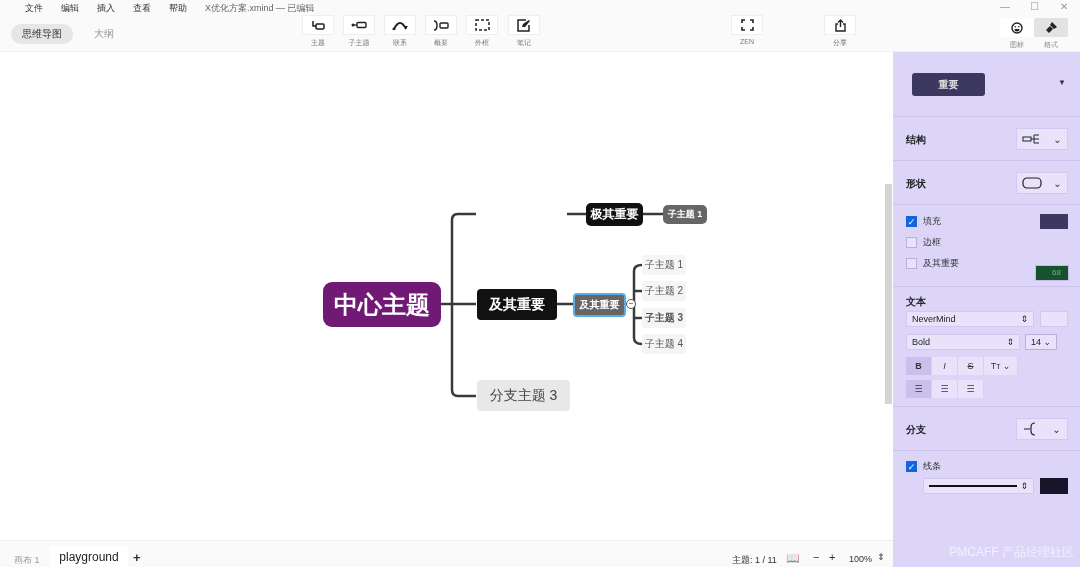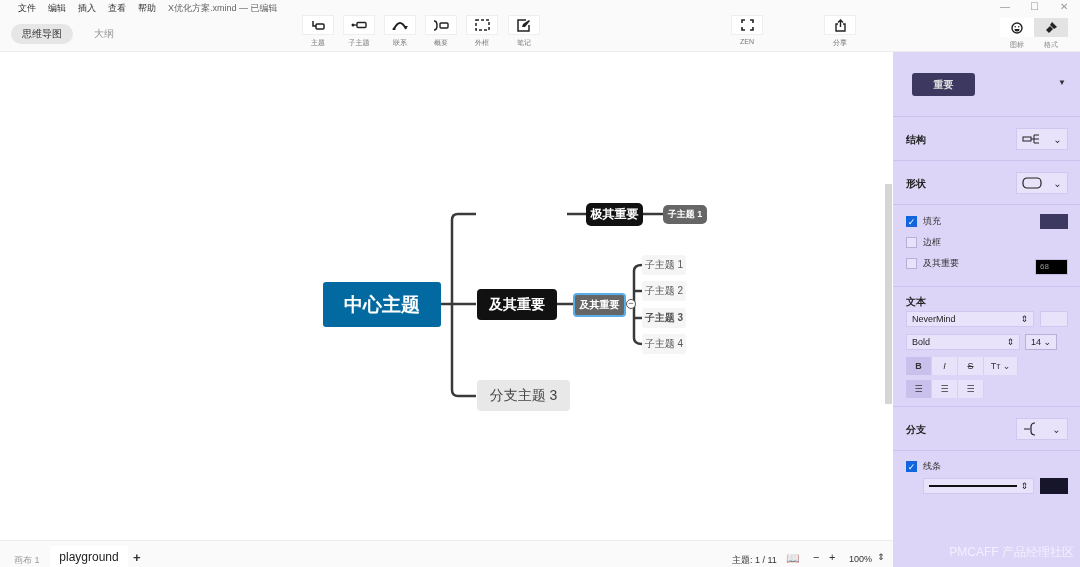--- a/index.html
+++ b/index.html
@@ -1,18 +1,18 @@
 <!DOCTYPE html>
 <html><head>
 <meta charset="utf-8">
 <style>
 *{box-sizing:border-box;margin:0;padding:0}
 body{width:1080px;height:567px;overflow:hidden;font-family:"Liberation Sans","DejaVu Sans",sans-serif;background:#fff;position:relative;color:#333}
 .top{position:absolute;left:0;top:0;width:1080px;height:52px;background:#fafafa;border-bottom:1px solid #eee}
-.menu{position:absolute;left:18px;top:2px;display:flex;gap:12px;font-size:9px;color:#333}
+.menu{position:absolute;left:25px;top:2px;display:flex;gap:18px;font-size:9px;color:#333}
 .menu span{cursor:default}
 .menu .title{color:#666}
 .viewtabs{position:absolute;left:11px;top:24px;display:flex;gap:10px;font-size:10px}
 .viewtab{padding:3px 11px;border-radius:10px;color:#999}
 .viewtab.active{background:#e6e6e6;color:#333}
 .tool{position:absolute;top:15px;width:34px;text-align:center}
 .tool .btn{width:32px;height:20px;background:#fff;border:1px solid #eee;display:flex;align-items:center;justify-content:center;margin:0 auto}
 .tool .lbl{font-size:7px;color:#777;margin-top:3px}
 .winctl{position:absolute;top:1px;font-size:10px;color:#999}
 .rtoggle{position:absolute;top:18px;width:34px;height:19px;display:flex;align-items:center;justify-content:center}
@@ -153,21 +153,21 @@
       <line x1="567" y1="162" x2="586" y2="162"></line>
       <line x1="643" y1="162" x2="663" y2="162"></line>
       <line x1="557" y1="252" x2="575" y2="252"></line>
       <path d="M642 213 Q634 213 634 219 V286 Q634 292 642 292"></path>
       <line x1="630" y1="252" x2="634" y2="252"></line>
       <line x1="634" y1="239" x2="642" y2="239"></line>
       <line x1="634" y1="266" x2="642" y2="266"></line>
     </g>
   </svg>
 
-  <div class="node" style="left:323px;top:230px;width:118px;height:45px;background:#0369a1;color:#fff;font-size:19px;border-radius:3px">中心主题</div>
+  <div class="node" style="left:323px;top:230px;width:118px;height:45px;background:#701a75;color:#fff;font-size:24px;border-radius:9px">中心主题</div>
 
   <div class="node" style="left:586px;top:151px;width:57px;height:23px;background:#111;color:#fff;font-size:12px;border-radius:5px">极其重要</div>
   <div class="node" style="left:663px;top:153px;width:44px;height:19px;background:#666;color:#fff;font-size:9px;border-radius:5px">子主题 1</div>
 
   <div class="node" style="left:477px;top:237px;width:80px;height:31px;background:#111;color:#fff;font-size:14px;border-radius:4px">及其重要</div>
   <div class="node" style="left:573px;top:241px;width:53px;height:24px;background:#666;color:#fff;font-size:10px;border-radius:4px;border:2px solid #5aaee8">及其重要</div>
   <div style="position:absolute;left:626px;top:247px;width:10px;height:10px;border-radius:50%;background:#fff;border:1px solid #555;font-size:9px;line-height:7px;text-align:center">−</div>
 
   <div class="node" style="left:642px;top:203px;width:44px;height:20px;background:#f5f5f5;color:#555;font-size:10px;font-weight:normal;border-radius:3px">子主题 1</div>
   <div class="node" style="left:642px;top:229px;width:44px;height:20px;background:#f5f5f5;color:#555;font-size:10px;font-weight:normal;border-radius:3px">子主题 2</div>
@@ -175,21 +175,21 @@
   <div class="node" style="left:642px;top:282px;width:44px;height:20px;background:#f5f5f5;color:#555;font-size:10px;font-weight:normal;border-radius:3px">子主题 4</div>
 
   <div class="node" style="left:477px;top:328px;width:93px;height:31px;background:#e8e8e8;color:#444;font-size:14px;font-weight:normal;border-radius:4px">分支主题 3</div>
 
   <div style="position:absolute;left:885px;top:132px;width:7px;height:220px;background:#d5d5d5"></div>
   <div style="position:absolute;left:220px;top:491px;width:383px;height:6px;background:#d5d5d5"></div>
 </div>
 
 <div class="panel">
   <div class="sec" style="height:65px">
-    <div style="position:absolute;left:19px;top:21px;width:63px;height:23px;background:#3d3860;border-radius:3px;color:#ddd;font-size:10px;font-weight:bold;display:flex;align-items:center;justify-content:center">重要</div>
+    <div style="position:absolute;left:19px;top:21px;width:73px;height:23px;background:#3d3860;border-radius:3px;color:#ddd;font-size:10px;font-weight:bold;display:flex;align-items:center;justify-content:center">重要</div>
     <span style="position:absolute;right:14px;top:26px;font-size:8px">▼</span>
   </div>
   <div class="sec" style="height:44px">
     <span class="slabel" style="top:16px">结构</span>
     <div class="dd" style="top:11px">
       <svg width="20" height="10" viewBox="0 0 20 10">
           <rect x="1" y="3" width="8" height="4" stroke="#222" fill="none"></rect>
           <path d="M9 5h3M12 1v8M12 1h5M12 5h5M12 9h5" stroke="#222" fill="none"></path>
         </svg>
       <span>⌄</span>
@@ -211,21 +211,21 @@
     </div>
     <div style="position:absolute;left:147px;top:9px;width:28px;height:15px;background:#3d3860"></div>
     <div class="row" style="top:31px">
       <span class="cb"></span>
       <span>边框</span>
     </div>
     <div class="row" style="top:52px">
       <span class="cb"></span>
       <span>及其重要</span>
     </div>
-    <div style="position:absolute;left:142px;top:54px;width:33px;height:16px;border:1px solid #c4bce4;background:#000000;font-size:8px;color:#999;padding:2px 4px">68</div>
+    <div style="position:absolute;left:142px;top:60px;width:33px;height:16px;border:1px solid #c4bce4;background:#14532d;font-size:8px;color:#999;padding:2px 16px">68</div>
   </div>
   <div class="sec" style="height:120px">
     <span class="slabel" style="top:8px">文本</span>
     <div class="sel" style="left:13px;top:24px;width:128px">
         <span>NeverMind</span>
         <span>⇕</span>
       </div>
     <div style="position:absolute;left:147px;top:24px;width:28px;height:16px;background:#e8e3fb;border:1px solid #d0c8f0"></div>
     <div class="sel" style="left:13px;top:47px;width:114px">
         <span>Bold</span>

